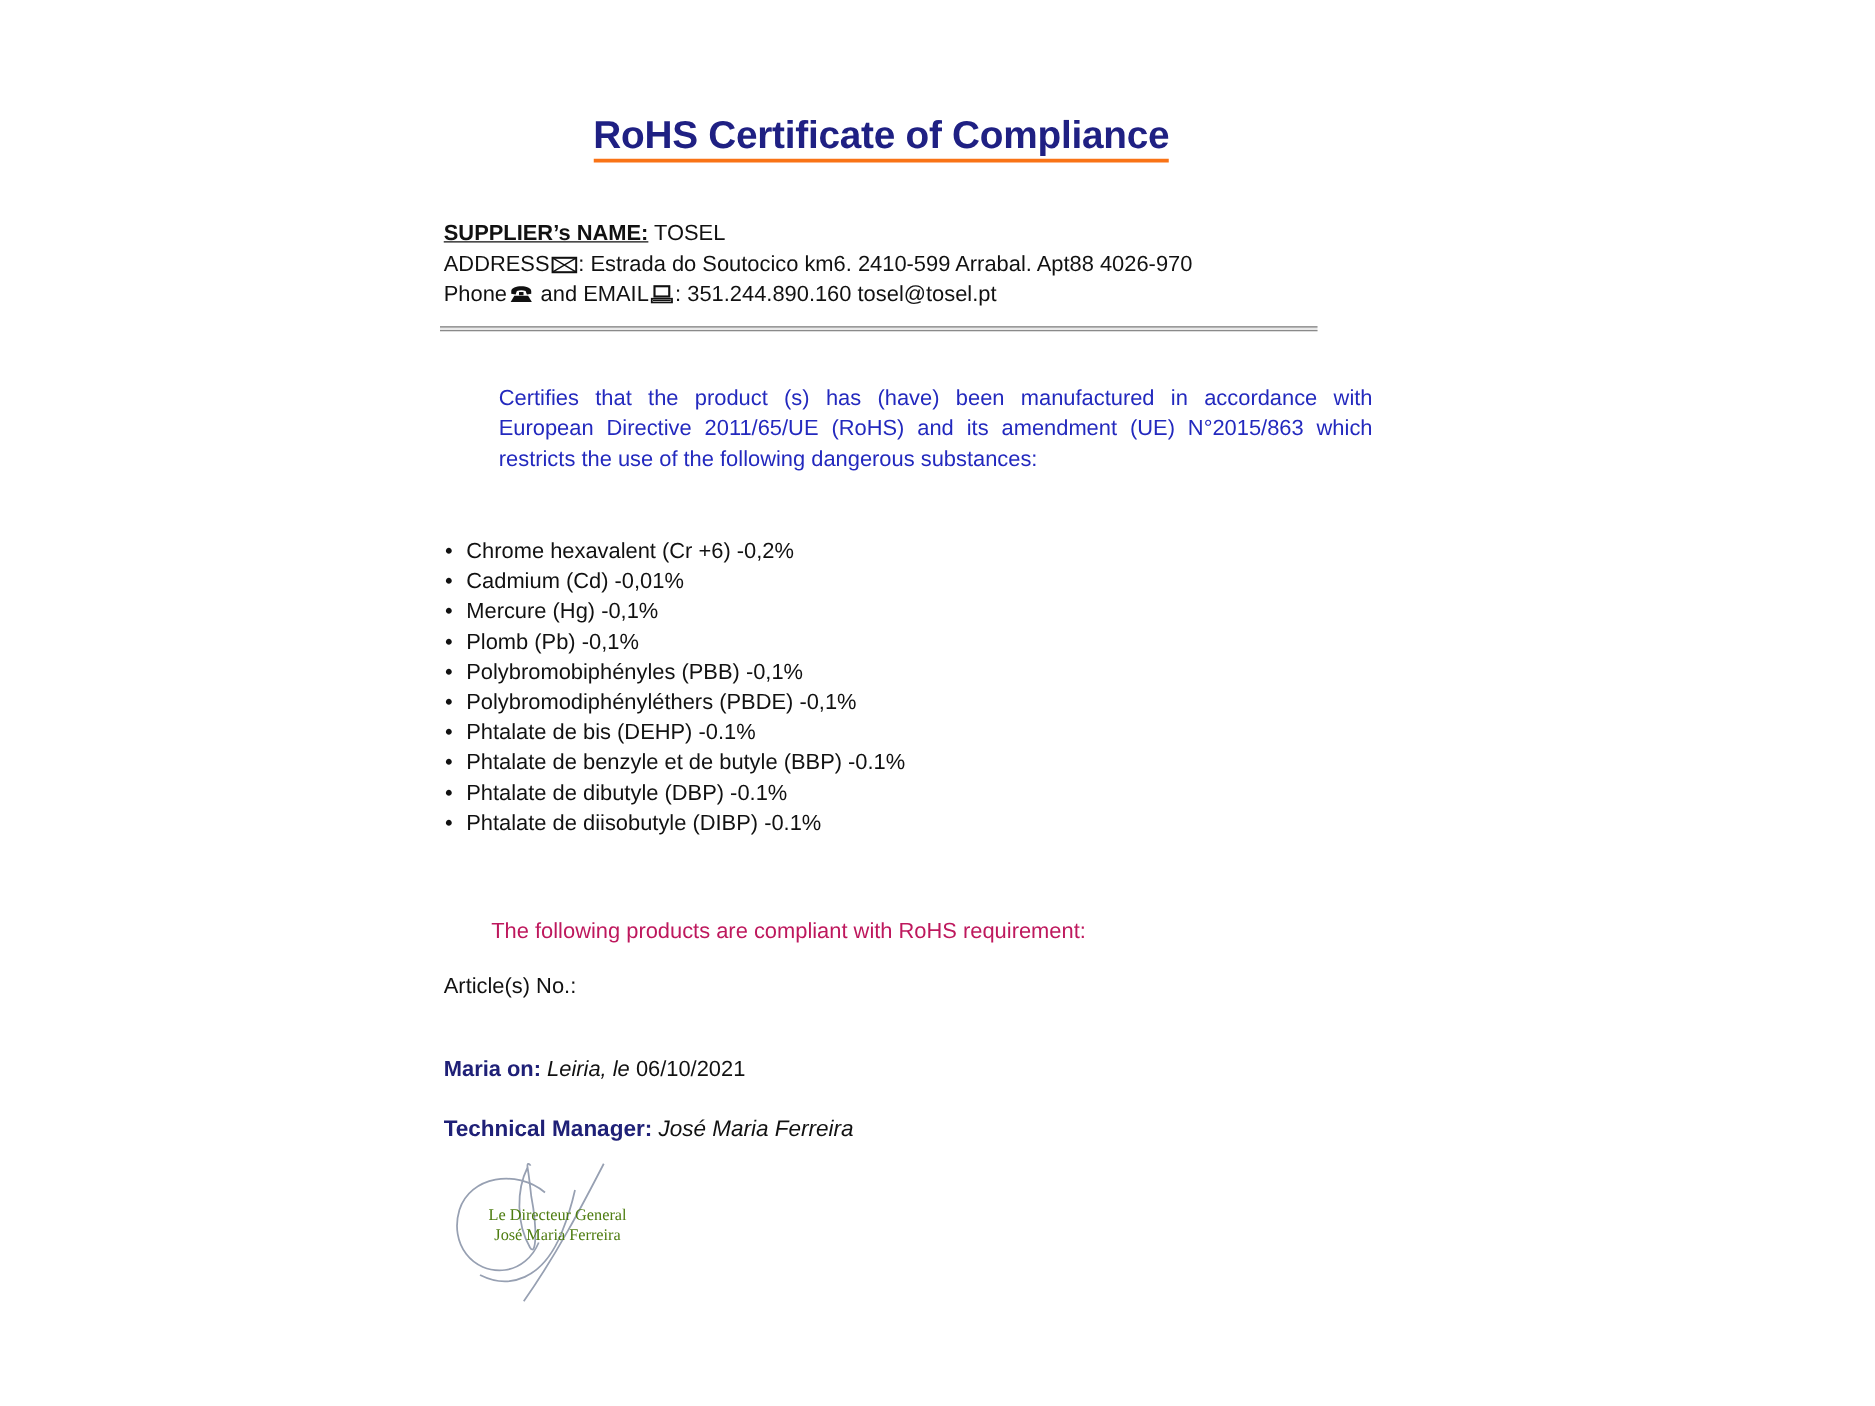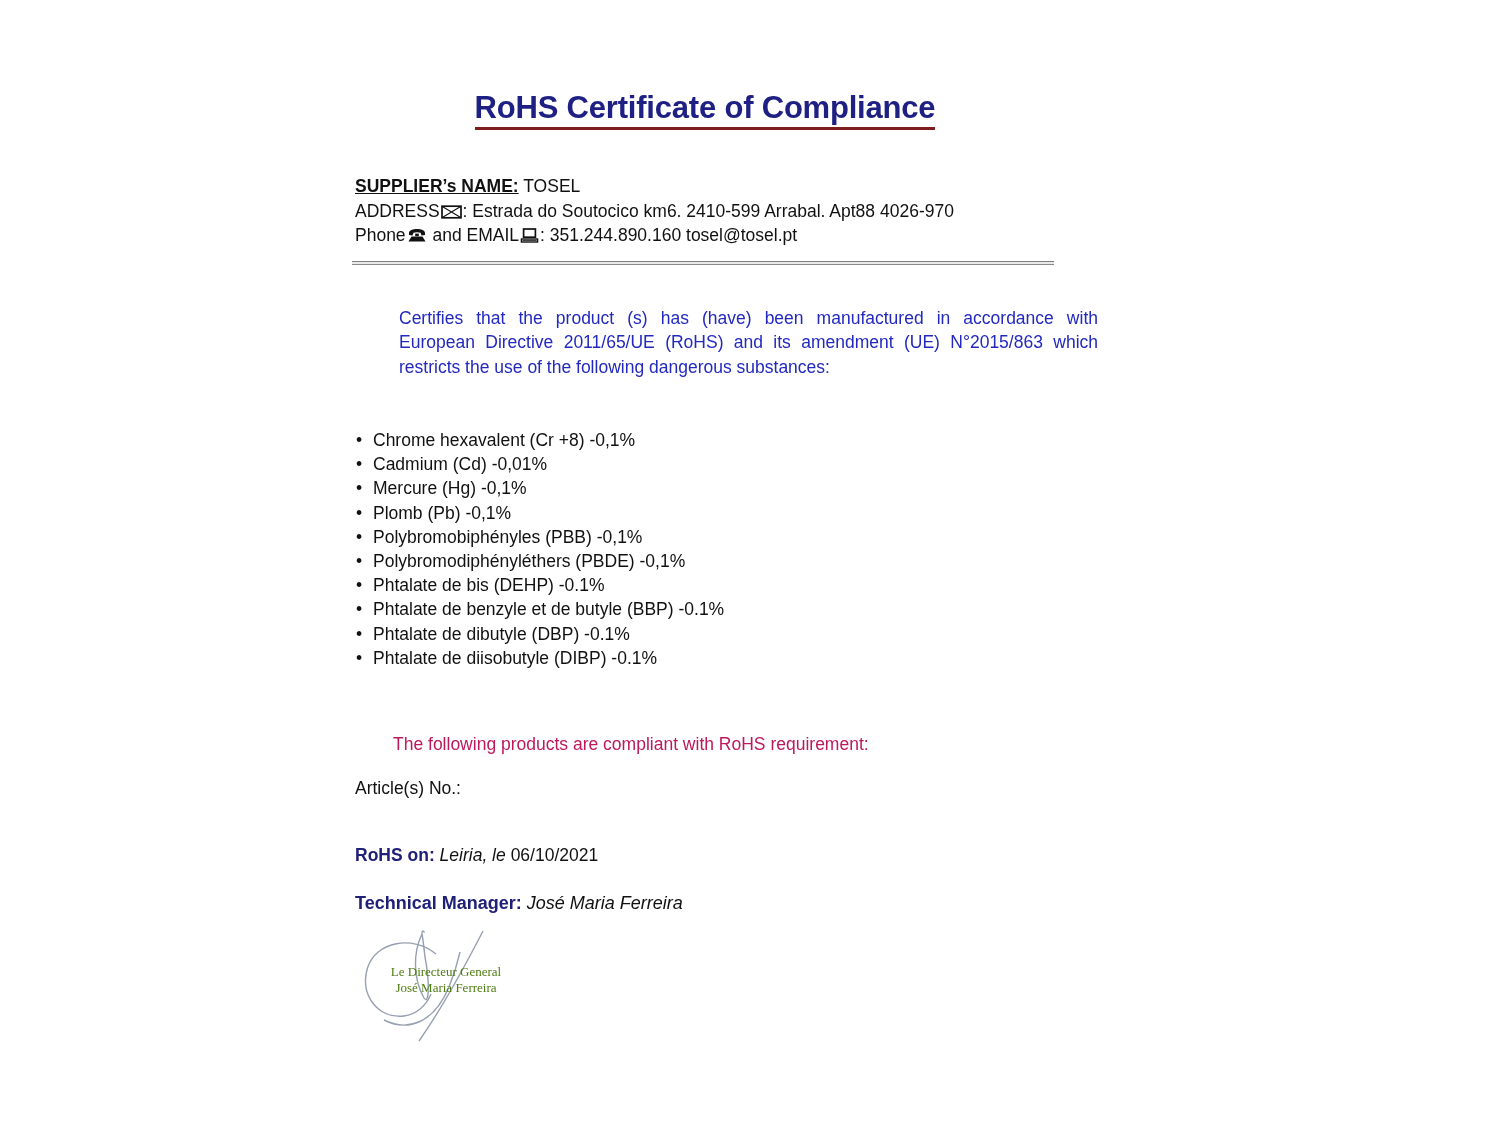--- a/index.html
+++ b/index.html
@@ -3,21 +3,21 @@
 <meta charset="utf-8">
 <style>
   * { margin:0; padding:0; box-sizing:border-box; }
   html,body { width:1500px; height:1125px; background:#ffffff; }
   body { font-family:"Liberation Sans","DejaVu Sans",sans-serif; color:#111; overflow:hidden; }
   .page { position:relative; width:1500px; height:1125px; background:#fff; }
 
   
   .title { position:absolute; left:355px; top:90px; width:700px; text-align:center;
            font-size:31px; font-weight:bold; color:#1F2083; letter-spacing:-0.2px; }
-  .title .u-line { border-bottom:3px solid #7f1d1d; padding-bottom:2px; }
+  .title .u-line { border-bottom:3px solid #f97316; padding-bottom:2px; }
 
   
   .logo { position:absolute; left:1052px; top:80px; width:100px; height:106px; }
 
   
   .supplier { position:absolute; left:355px; top:174px; width:700px;
               font-size:17.5px; line-height:24.5px; color:#111; }
   .supplier .b { font-weight:bold; }
   .supplier .ul { text-decoration:underline; }
   .icn { display:inline-block; vertical-align:-2px; margin:0 1px; }
@@ -83,21 +83,21 @@
   <div class="rule"></div>
 
   <div class="cert">
       <div class="cert-line">Certifies that the product (s) has (have) been manufactured in accordance with</div>
       <div class="cert-line">European Directive 2011/65/UE (RoHS) and its amendment (UE) N°2015/863 which</div>
       <div class="cert-line">restricts the use of the following dangerous substances:</div>
     </div>
 
   <div class="bullets">
       <div class="bullet-row">
-        <span class="bullet-text">Chrome hexavalent (Cr +8) -0,1%</span>
+        <span class="bullet-text">Chrome hexavalent (Cr +6) -0,2%</span>
       </div>
       <div class="bullet-row">
         <span class="bullet-text">Cadmium (Cd) -0,01%</span>
       </div>
       <div class="bullet-row">
         <span class="bullet-text">Mercure (Hg) -0,1%</span>
       </div>
       <div class="bullet-row">
         <span class="bullet-text">Plomb (Pb) -0,1%</span>
       </div>
@@ -119,21 +119,21 @@
       <div class="bullet-row">
         <span class="bullet-text">Phtalate de diisobutyle (DIBP) -0.1%</span>
       </div>
     </div>
 
   <div class="compliance">The following products are compliant with RoHS requirement:</div>
 
   <div class="article">Article(s) No.:</div>
 
   <div class="madeon">
-    <span class="navy-b">RoHS on:</span>
+    <span class="navy-b">Maria on:</span>
     <span class="ital">Leiria, le</span>
     <span>06/10/2021</span>
   </div>
 
   <div class="tmline">
     <span class="navy-b">Technical Manager:</span>
     <span class="ital">José Maria Ferreira</span>
   </div>
 
   <div class="sig">

